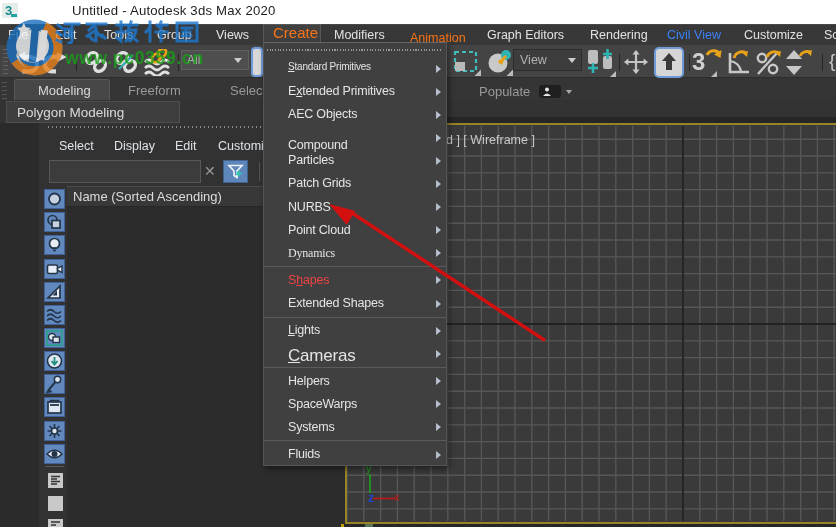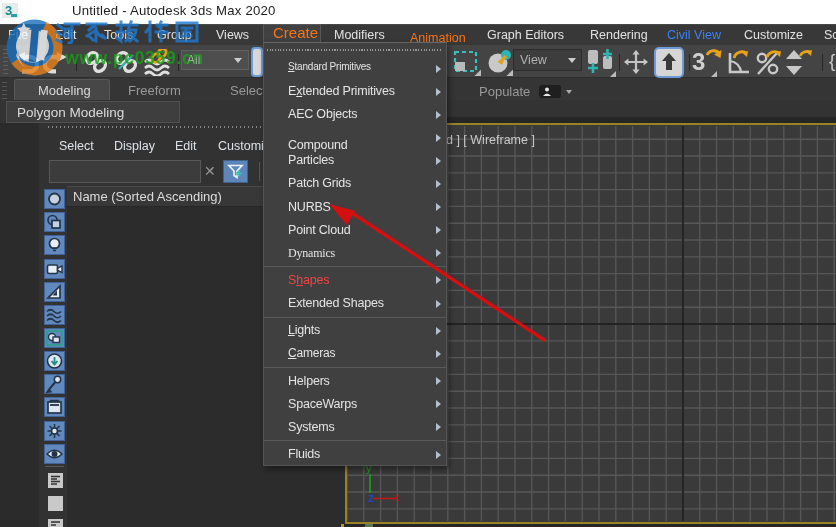--- a/index.html
+++ b/index.html
@@ -292,21 +292,21 @@
 <div class="tx" style="left:288px;top:245.7px;font-size:12px;color:#e4e4e4;letter-spacing:-0.2px;font-family:Liberation Serif, serif;">Dynamics</div>
 <div class="abs" style="left:436px;top:249.2px;width:0;height:0;border-top:4px solid transparent;border-bottom:4px solid transparent;border-left:5.5px solid #b4becc;"></div>
 <div class="abs" style="left:264px;top:266.1px;width:182px;height:1px;background:#5a5a5a;"></div>
 <div class="tx" style="left:288px;top:272.9px;font-size:12.5px;color:#ef4444;letter-spacing:-0.2px;">S<span style="text-decoration:underline;">h</span>apes</div>
 <div class="abs" style="left:436px;top:276.4px;width:0;height:0;border-top:4px solid transparent;border-bottom:4px solid transparent;border-left:5.5px solid #b4becc;"></div>
 <div class="tx" style="left:288px;top:296.1px;font-size:12.5px;color:#e4e4e4;letter-spacing:-0.2px;">Extended Shapes</div>
 <div class="abs" style="left:436px;top:299.6px;width:0;height:0;border-top:4px solid transparent;border-bottom:4px solid transparent;border-left:5.5px solid #b4becc;"></div>
 <div class="abs" style="left:264px;top:316.5px;width:182px;height:1px;background:#5a5a5a;"></div>
 <div class="tx" style="left:288px;top:323.3px;font-size:12.5px;color:#e4e4e4;letter-spacing:-0.2px;"><span style="text-decoration:underline;">L</span>ights</div>
 <div class="abs" style="left:436px;top:326.8px;width:0;height:0;border-top:4px solid transparent;border-bottom:4px solid transparent;border-left:5.5px solid #b4becc;"></div>
-<div class="tx" style="left:288px;top:346.4px;font-size:12px;color:#e4e4e4;letter-spacing:-0.2px;"><span style="text-decoration:underline;">C</span>ameras</div>
+<div class="tx" style="left:288px;top:346.4px;font-size:17px;color:#e4e4e4;letter-spacing:-0.2px;"><span style="text-decoration:underline;">C</span>ameras</div>
 <div class="abs" style="left:436px;top:349.9px;width:0;height:0;border-top:4px solid transparent;border-bottom:4px solid transparent;border-left:5.5px solid #b4becc;"></div>
 <div class="abs" style="left:264px;top:366.8px;width:182px;height:1px;background:#5a5a5a;"></div>
 <div class="tx" style="left:288px;top:373.6px;font-size:12.5px;color:#e4e4e4;letter-spacing:-0.2px;">Helpers</div>
 <div class="abs" style="left:436px;top:377.1px;width:0;height:0;border-top:4px solid transparent;border-bottom:4px solid transparent;border-left:5.5px solid #b4becc;"></div>
 <div class="tx" style="left:288px;top:396.7px;font-size:12.5px;color:#e4e4e4;letter-spacing:-0.2px;">SpaceWarps</div>
 <div class="abs" style="left:436px;top:400.2px;width:0;height:0;border-top:4px solid transparent;border-bottom:4px solid transparent;border-left:5.5px solid #b4becc;"></div>
 <div class="tx" style="left:288px;top:419.8px;font-size:12.5px;color:#e4e4e4;letter-spacing:-0.2px;">Systems</div>
 <div class="abs" style="left:436px;top:423.3px;width:0;height:0;border-top:4px solid transparent;border-bottom:4px solid transparent;border-left:5.5px solid #b4becc;"></div>
 <div class="abs" style="left:264px;top:440.2px;width:182px;height:1px;background:#5a5a5a;"></div>
 <div class="tx" style="left:288px;top:447.0px;font-size:12.5px;color:#e4e4e4;letter-spacing:-0.2px;">Fluids</div>

